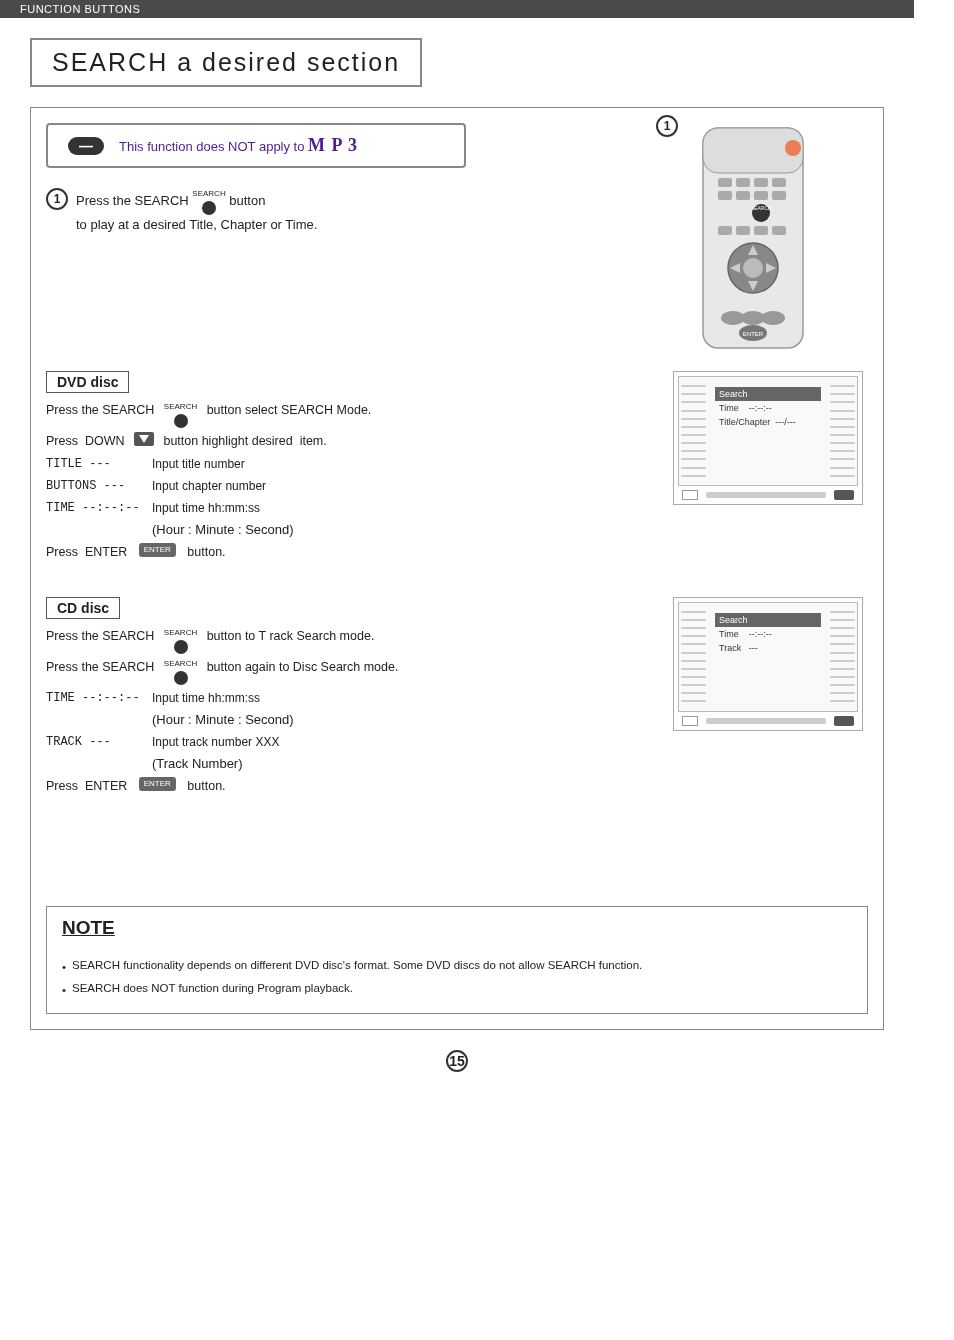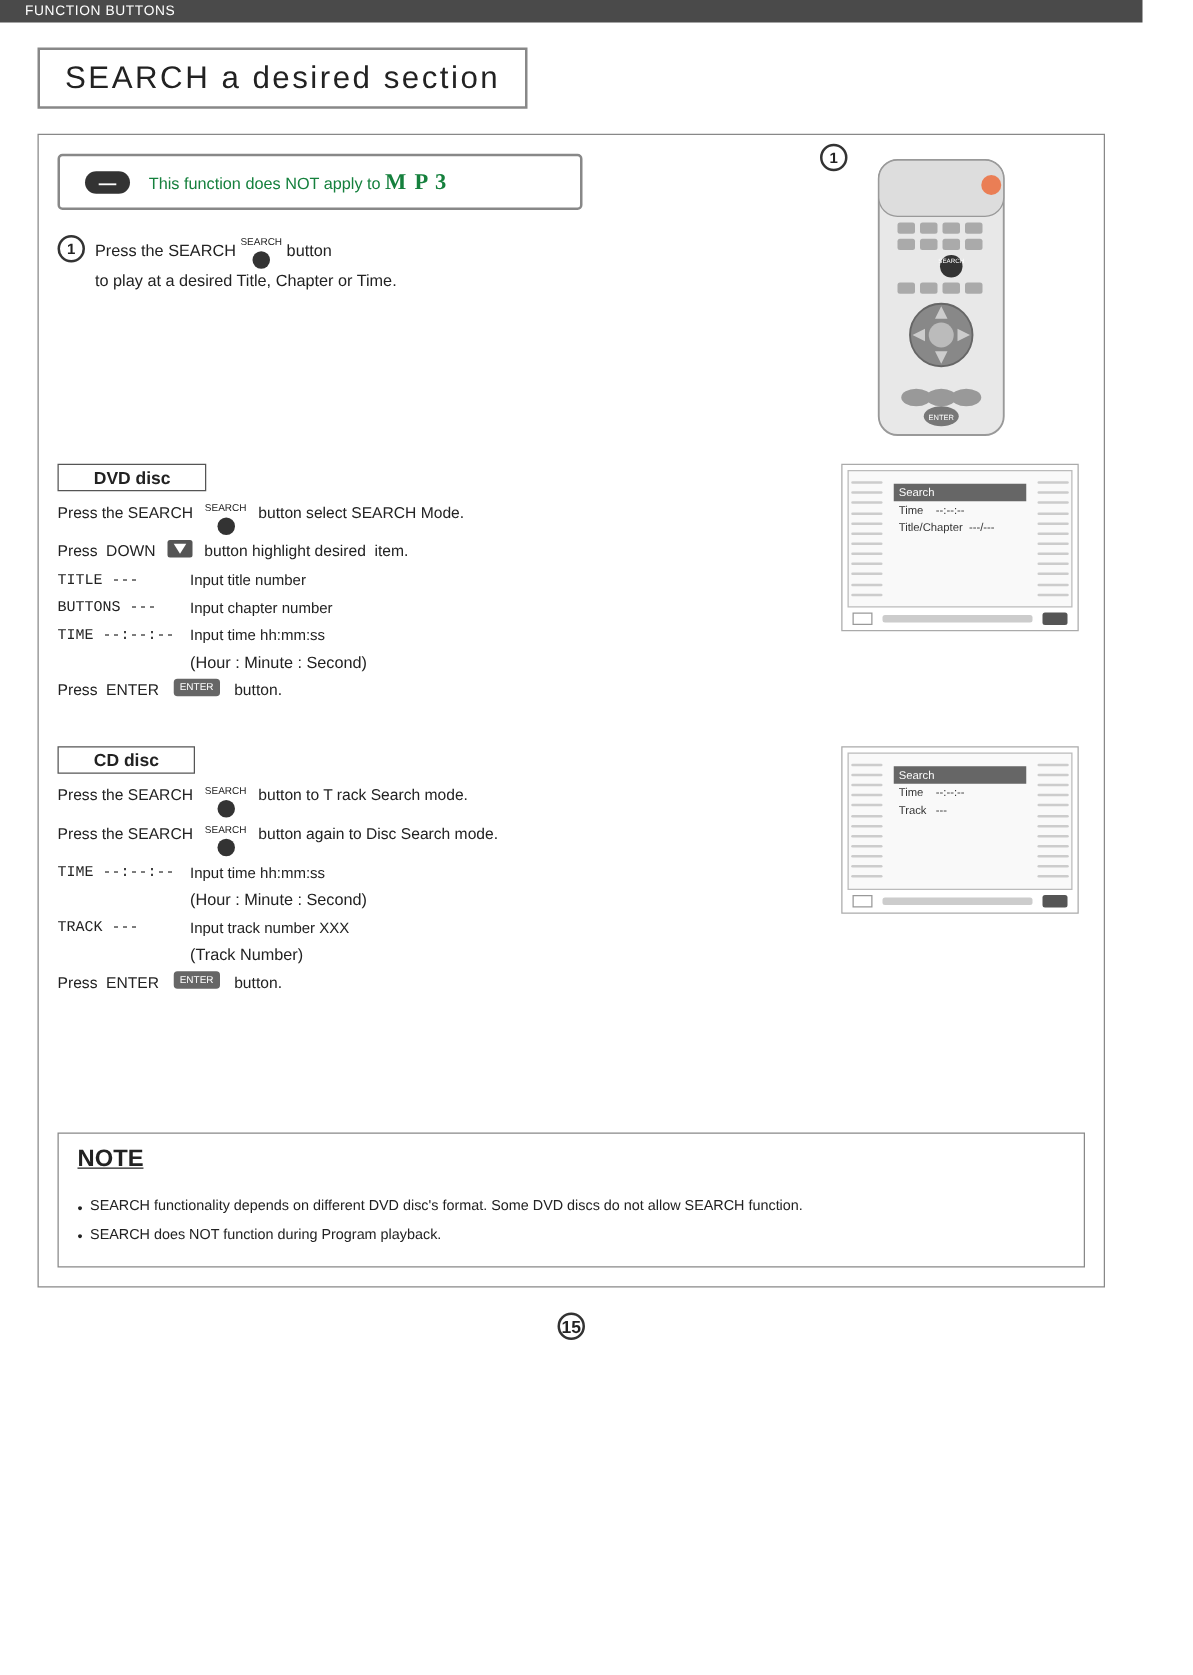--- a/index.html
+++ b/index.html
@@ -73,21 +73,21 @@
       display: flex;
       align-items: center;
       justify-content: center;
       color: #fff;
       font-size: 14px;
       font-weight: bold;
       flex-shrink: 0;
     }
     .mp3-notice .notice-text {
       font-size: 13px;
-      color: #15803d;
+      color: #4c1d95;
     }
     .mp3-notice .notice-text .mp3-big {
       font-size: 18px;
       font-weight: bold;
       font-family: Georgia, serif;
       letter-spacing: 1px;
     }
 
     
     .two-col {
@@ -129,21 +129,21 @@
       flex-shrink: 0;
     }
 
     
     .sub-section {
       margin-bottom: 20px;
     }
     .sub-section-label {
       display: inline-block;
       border: 1.5px solid #555;
-      padding: 2px 28px;
+      padding: 2px 10px;
       font-size: 14px;
       font-weight: bold;
       margin-bottom: 8px;
       background: #fff;
     }
 
     
     .instr-line {
       display: flex;
       align-items: flex-start;

